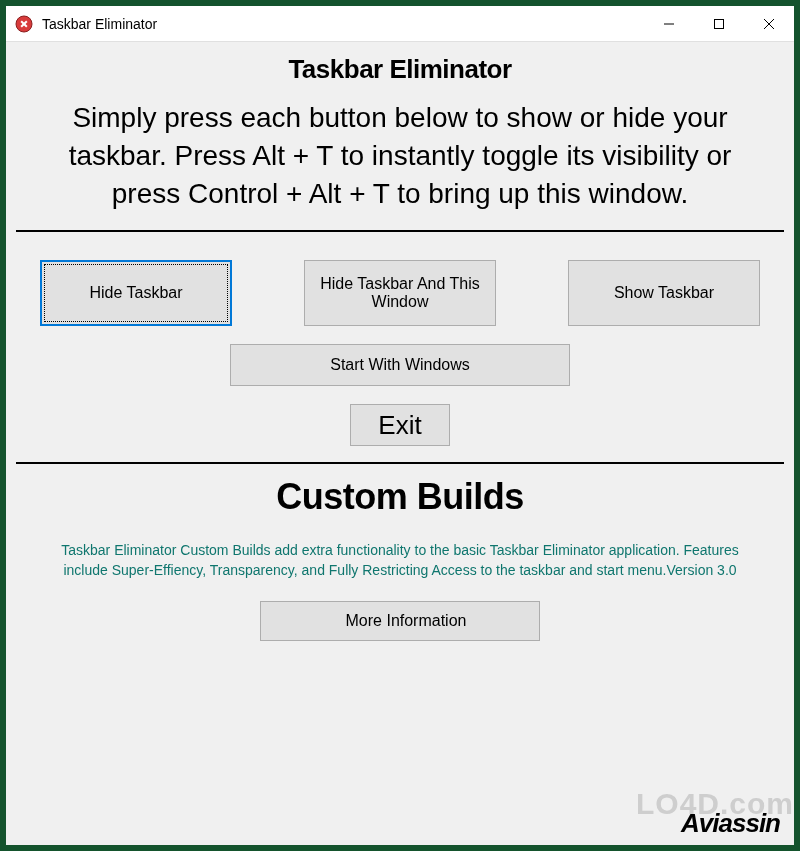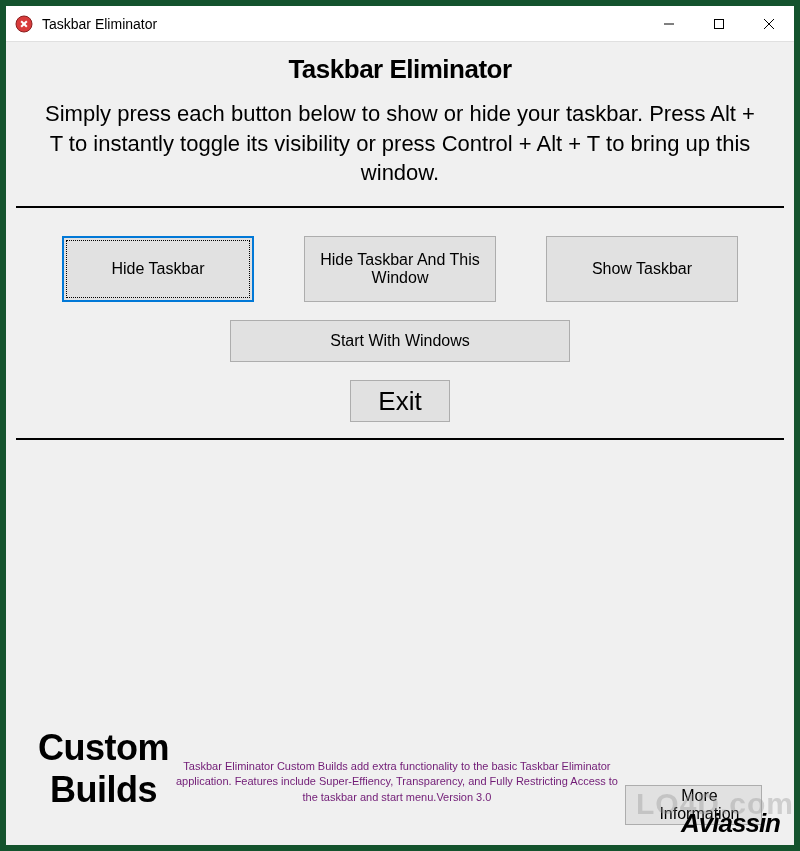--- a/index.html
+++ b/index.html
@@ -73,39 +73,39 @@
       padding: 4px 20px 18px 20px;
     }
     .app-title {
       font-size: 26px;
       font-weight: bold;
       color: #000;
       margin-bottom: 14px;
       letter-spacing: -0.5px;
     }
     .instructions {
-      font-size: 22px;
+      font-size: 28px;
       color: #000;
       line-height: 1.35;
     }
     .divider {
       height: 2px;
       background: #000;
       margin: 0 0 0 0;
     }
     .section-buttons {
       padding: 28px 20px 16px 20px;
       display: flex;
       flex-direction: column;
       align-items: center;
       gap: 18px;
     }
     .button-row {
       display: flex;
-      gap: 50px;
+      gap: 72px;
       justify-content: center;
       width: 100%;
     }
     .win-button {
       background: #e1e1e1;
       border: 1px solid #adadad;
       font-size: 16px;
       color: #000;
       cursor: pointer;
       text-align: center;
@@ -131,35 +131,36 @@
     .btn-exit {
       width: 100px;
       height: 42px;
       font-size: 26px;
     }
     .section-custom {
       flex: 1;
       text-align: center;
       padding: 12px 22px 10px 22px;
       display: flex;
-      flex-direction: row;
-      align-items: flex-end;
+      flex-direction: column;
+      align-items: center;
     }
     .custom-title {
       font-size: 36px;
       font-weight: 900;
       color: #000;
       margin-bottom: 14px;
       letter-spacing: -0.5px;
     }
     .custom-desc {
-      font-size: 11px;
-      color: #701a75;
+      font-size: 14px;
+      color: #0f766e;
       line-height: 1.4;
       margin-bottom: 20px;
+      margin-top: 9px;
     }
     .btn-more {
       width: 280px;
       height: 40px;
       padding-left: 20px;
     }
     .brand {
       position: absolute;
       right: 20px;
       bottom: 12px;

